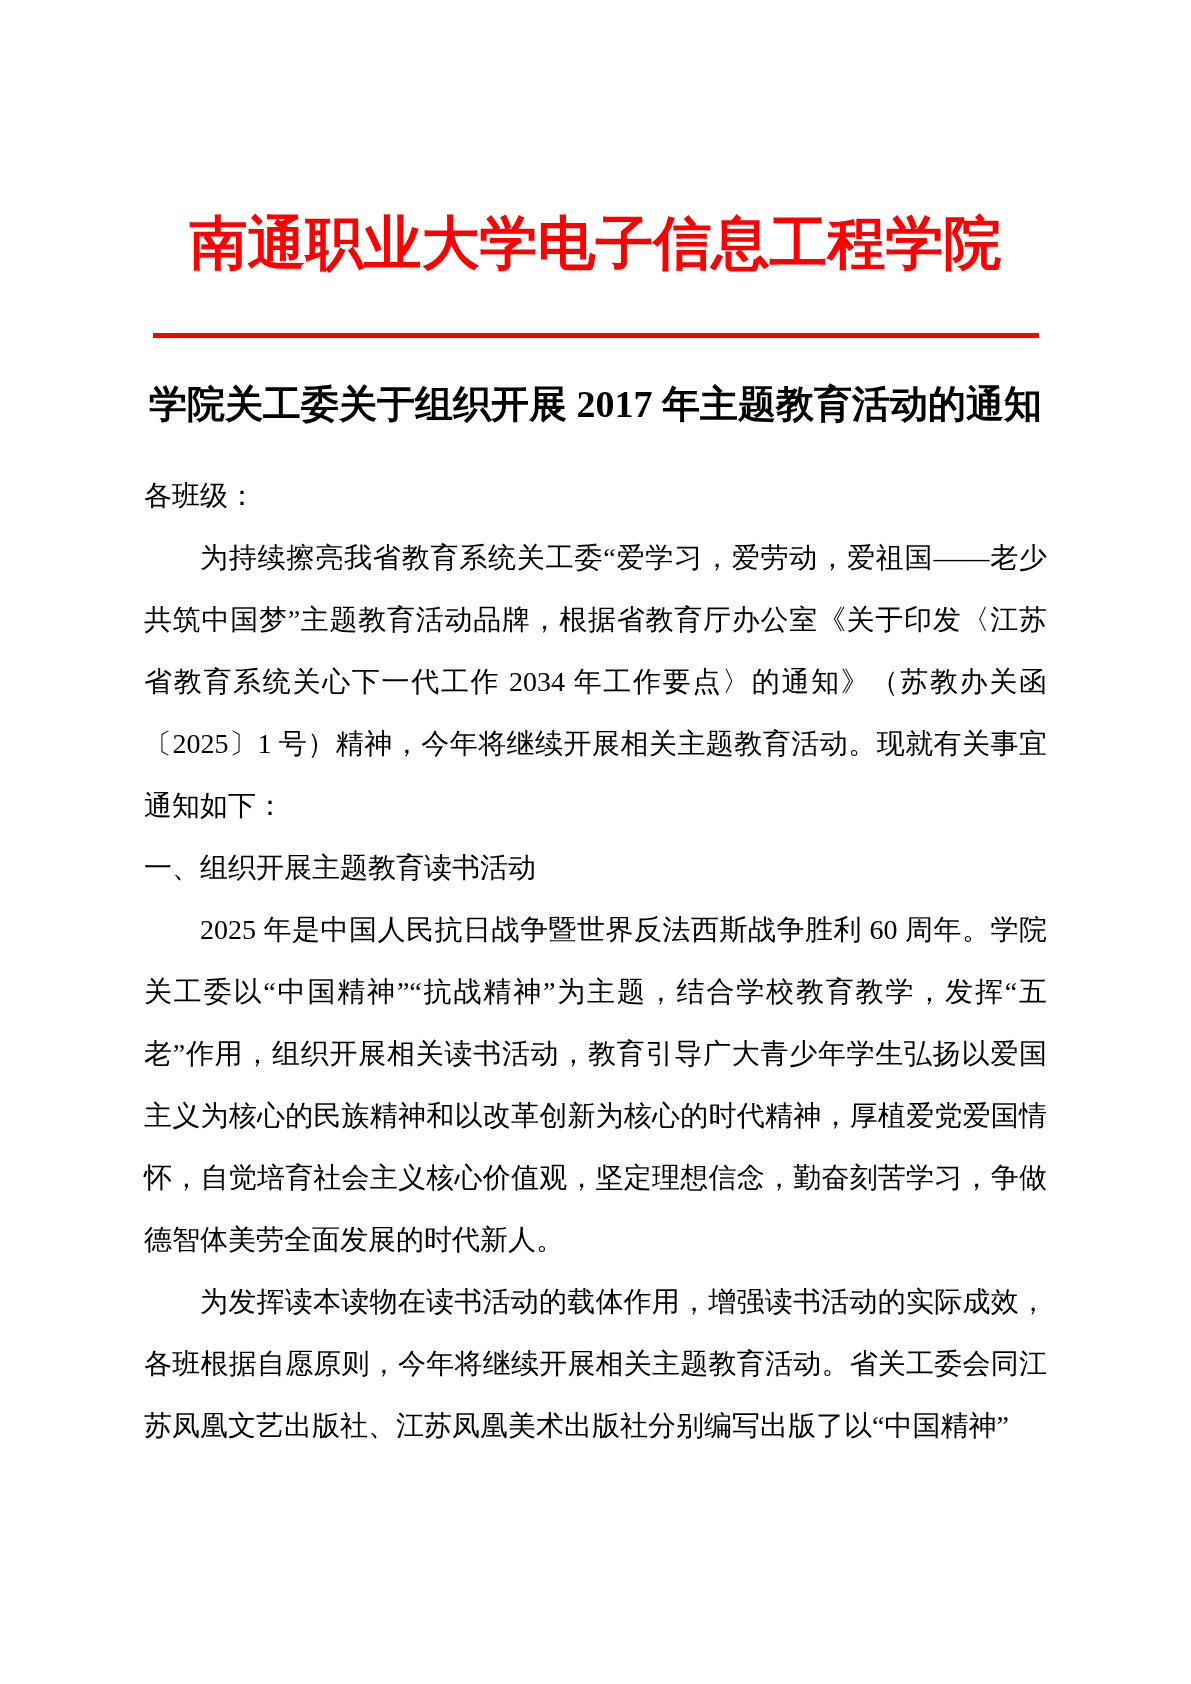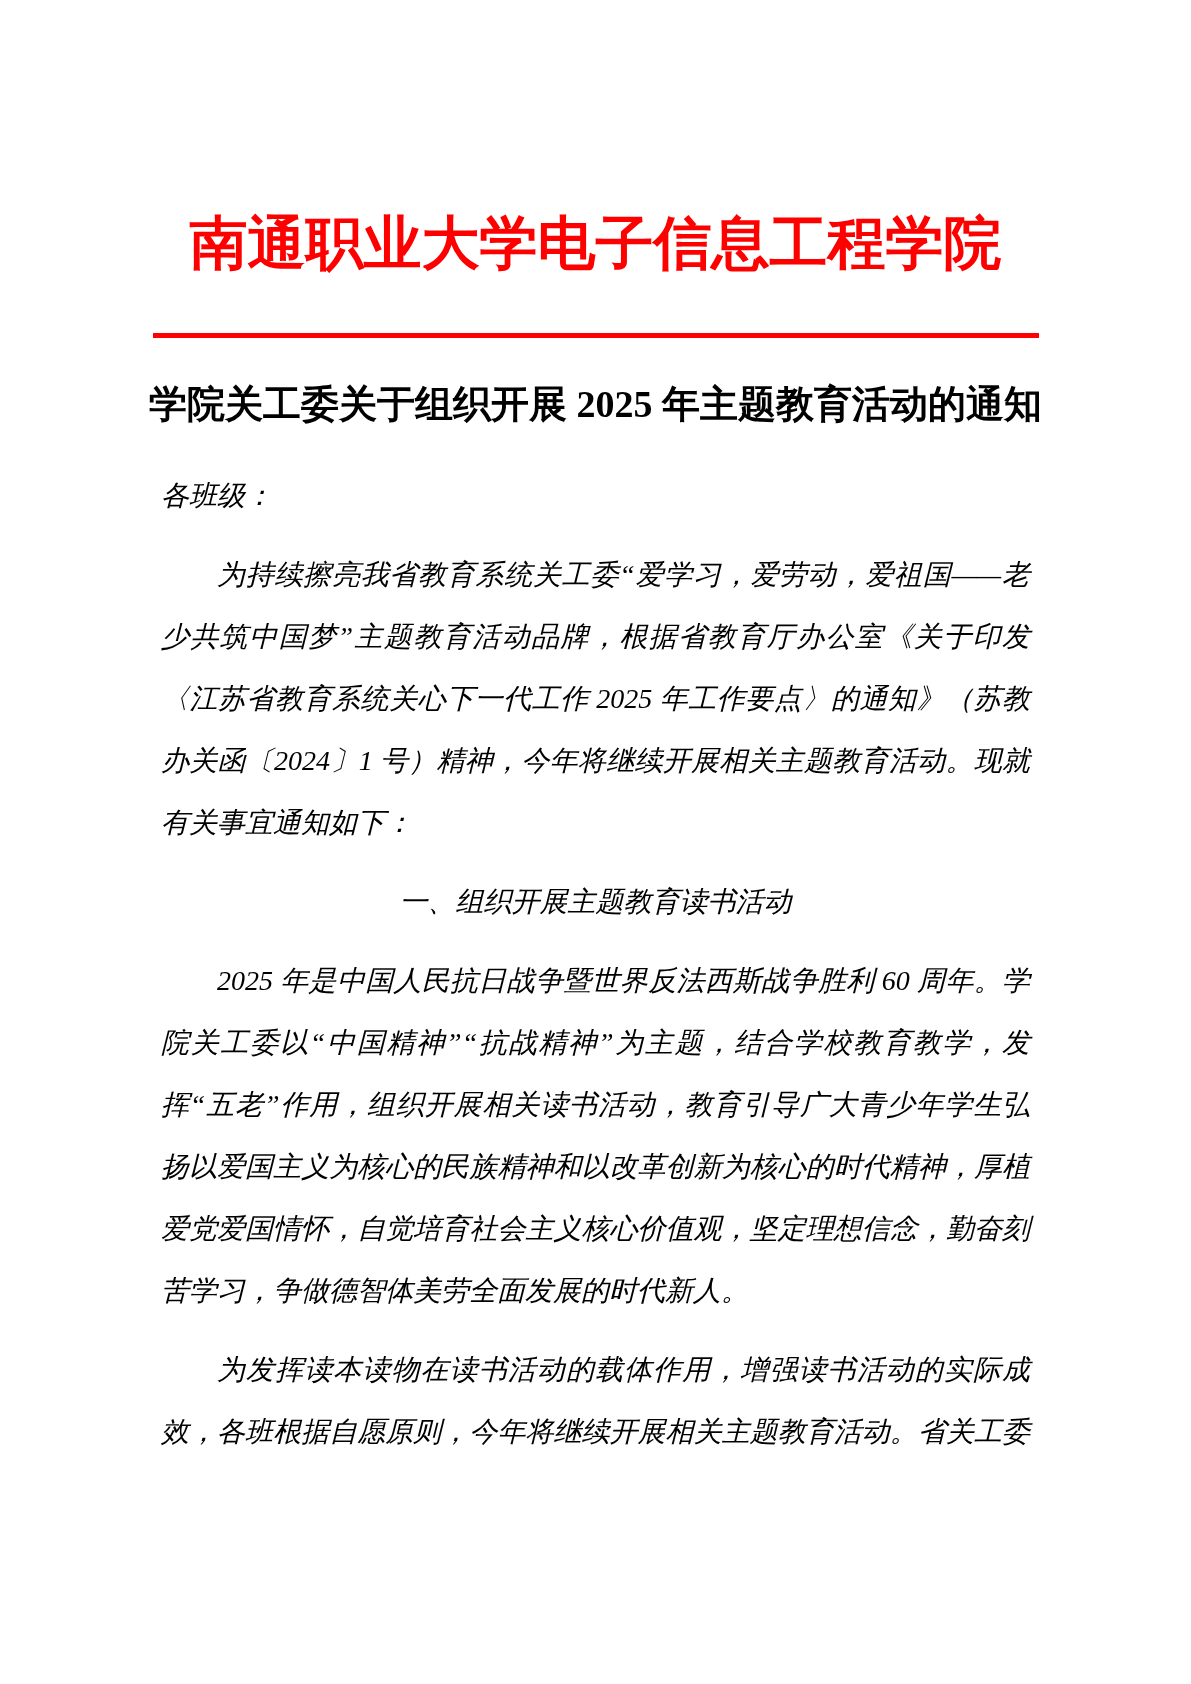--- a/index.html
+++ b/index.html
@@ -40,52 +40,52 @@
     font-weight: bold;
     color: #000000;
     text-align: center;
   }
   .doc-body {
     margin-top: 37px;
     font-size: 28px;
     line-height: 62px;
     color: #000000;
   }
-  .doc-body p { margin: 17px; font-style: italic; }
+  .doc-body p { margin: 0; }
   .salutation {
     text-align: left;
   }
   .para {
     text-align: justify;
     text-indent: 2em;
   }
   .section-heading {
-    text-align: center;
+    text-align: left;
     text-indent: 0;
     font-weight: normal;
     font-size: 28px;
     line-height: 62px;
   }
 </style>
 </head>
 <body>
 
 <div class="page">
 
   <div class="letterhead-title">南通职业大学电子信息工程学院</div>
 
   <div class="letterhead-rule"></div>
 
-  <h1 class="doc-title">学院关工委关于组织开展 2025 年主题教育活动的通知</h1>
+  <h1 class="doc-title">学院关工委关于组织开展 2017 年主题教育活动的通知</h1>
 
   <div class="doc-body">
 
     <p class="salutation">各班级：</p>
 
-    <p class="para">为持续擦亮我省教育系统关工委“爱学习，爱劳动，爱祖国——老少共筑中国梦”主题教育活动品牌，根据省教育厅办公室《关于印发〈江苏省教育系统关心下一代工作 2025 年工作要点〉的通知》（苏教办关函〔2024〕1 号）精神，今年将继续开展相关主题教育活动。现就有关事宜通知如下：</p>
+    <p class="para">为持续擦亮我省教育系统关工委“爱学习，爱劳动，爱祖国——老少共筑中国梦”主题教育活动品牌，根据省教育厅办公室《关于印发〈江苏省教育系统关心下一代工作 2034 年工作要点〉的通知》（苏教办关函〔2025〕1 号）精神，今年将继续开展相关主题教育活动。现就有关事宜通知如下：</p>
 
     <p class="section-heading">一、组织开展主题教育读书活动</p>
 
     <p class="para">2025 年是中国人民抗日战争暨世界反法西斯战争胜利 60 周年。学院关工委以“中国精神”“抗战精神”为主题，结合学校教育教学，发挥“五老”作用，组织开展相关读书活动，教育引导广大青少年学生弘扬以爱国主义为核心的民族精神和以改革创新为核心的时代精神，厚植爱党爱国情怀，自觉培育社会主义核心价值观，坚定理想信念，勤奋刻苦学习，争做德智体美劳全面发展的时代新人。</p>
 
     <p class="para">为发挥读本读物在读书活动的载体作用，增强读书活动的实际成效，各班根据自愿原则，今年将继续开展相关主题教育活动。省关工委会同江苏凤凰文艺出版社、江苏凤凰美术出版社分别编写出版了以“中国精神”</p>
 
   </div>
 
 </div>

